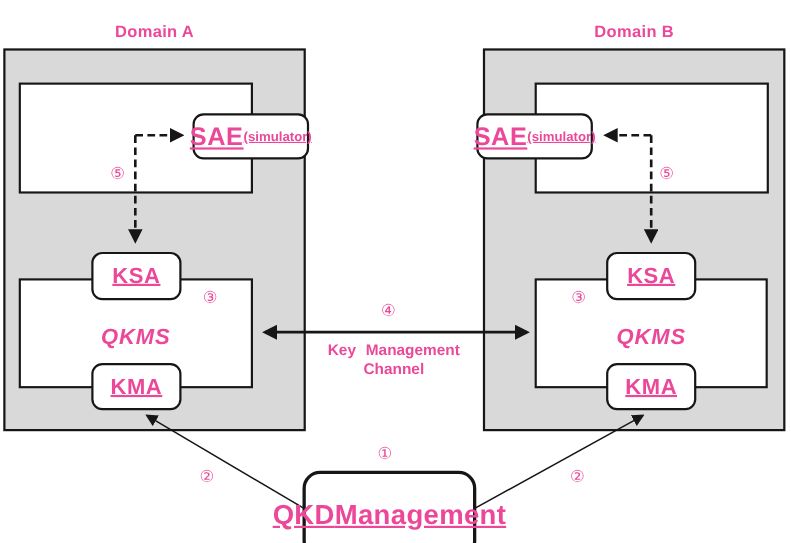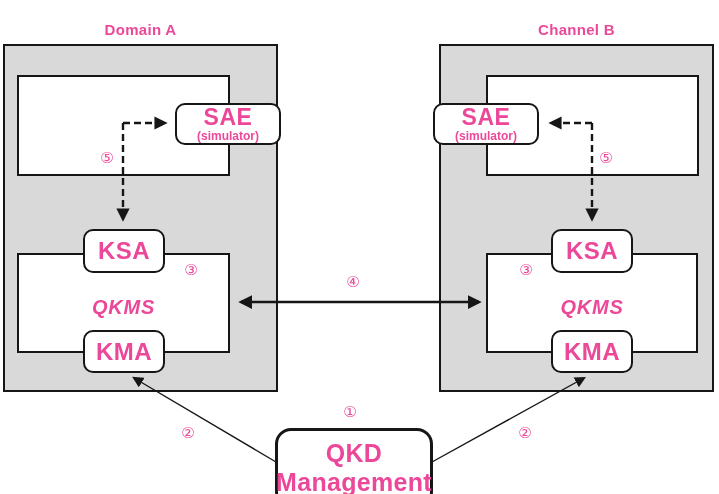--- a/index.html
+++ b/index.html
@@ -15,26 +15,26 @@
   }
   .abs { position: absolute; box-sizing: border-box; }
   .domain-box { background: #d9d9d9; border: 2px solid #161616; }
   .inner-box { background: #ffffff; border: 2px solid #161616; }
   .wires { position: absolute; left: 0; top: 0; z-index: 5; }
   .node {
     background: #ffffff;
     border: 2.5px solid #161616;
     border-radius: 10px;
     display: flex;
-    flex-direction: column;
     align-items: center;
     justify-content: center;
     z-index: 6;
+    text-decoration: underline;
   }
-  .node-label { font-weight: bold; font-size: 24px; line-height: 1; letter-spacing: 0.5px; }
+  .node-label { font-weight: bold; font-size: 20px; line-height: 1; letter-spacing: 0.5px; }
   .sae-main { font-weight: bold; font-size: 23px; line-height: 1; letter-spacing: 0.5px; }
   .sae-sub { font-weight: bold; font-size: 12px; line-height: 1.05; margin-top: 1px; }
   .domain-title { font-weight: bold; font-size: 15px; text-align: center; letter-spacing: 0.3px; z-index: 7; }
   .qkms-label {
     font-weight: bold; font-style: italic; font-size: 20px;
     text-align: center; letter-spacing: 0.8px; z-index: 7;
   }
   .circ {
     font-family: "DejaVu Sans", sans-serif;
     font-size: 15px; text-align: center; z-index: 7; line-height: 18px;
@@ -75,21 +75,21 @@
     <path d="M592 107 L551 107" stroke="#161616" stroke-width="2.4" stroke-dasharray="7 4" fill="none" marker-end="url(#ah)"></path>
     <path d="M592 107 L592 203" stroke="#161616" stroke-width="2.4" stroke-dasharray="7 4" fill="none" marker-end="url(#ah)"></path>
 
     <path d="M241 286 L479 286" stroke="#161616" stroke-width="2.5" fill="none" marker-start="url(#ah)" marker-end="url(#ah)"></path>
 
     <path d="M276 446 L134 362" stroke="#161616" stroke-width="1.4" fill="none" marker-end="url(#aht)"></path>
     <path d="M432 446 L584 362" stroke="#161616" stroke-width="1.4" fill="none" marker-end="url(#aht)"></path>
   </svg>
 
   <div class="abs domain-title" style="left:3px;top:5px;width:275px;">Domain A</div>
-  <div class="abs domain-title" style="left:439px;top:5px;width:275px;">Channel B</div>
+  <div class="abs domain-title" style="left:439px;top:5px;width:275px;">Domain B</div>
 
   <div class="abs node" style="left:175px;top:87px;width:106px;height:42px;">
     <div class="sae-main">SAE</div>
     <div class="sae-sub">(simulator)</div>
   </div>
   <div class="abs node" style="left:83px;top:213px;width:82px;height:44px;">
     <div class="node-label">KSA</div>
   </div>
   <div class="abs node" style="left:83px;top:314px;width:82px;height:43px;">
     <div class="node-label">KMA</div>
@@ -102,20 +102,24 @@
   <div class="abs node" style="left:551px;top:213px;width:82px;height:44px;">
     <div class="node-label">KSA</div>
   </div>
   <div class="abs node" style="left:551px;top:314px;width:82px;height:43px;">
     <div class="node-label">KMA</div>
   </div>
 
   <div class="abs qkms-label" style="left:17px;top:280px;width:213px;">QKMS</div>
   <div class="abs qkms-label" style="left:486px;top:280px;width:212px;">QKMS</div>
 
+  <div class="abs channel-label" style="left:258px;top:294px;width:200px;">
+    <div>Key Management</div>
+    <div>Channel</div>
+  </div>
 
   <div class="abs node qkd-node" style="left:275px;top:412px;width:158px;height:80px;">
     <div class="qkd-line">QKD</div>
     <div class="qkd-line">Management</div>
   </div>
 
   <div class="abs circ" style="left:338px;top:387px;width:24px;">①</div>
   <div class="abs circ" style="left:176px;top:408px;width:24px;">②</div>
   <div class="abs circ" style="left:513px;top:408px;width:24px;">②</div>
   <div class="abs circ" style="left:179px;top:245px;width:24px;">③</div>

